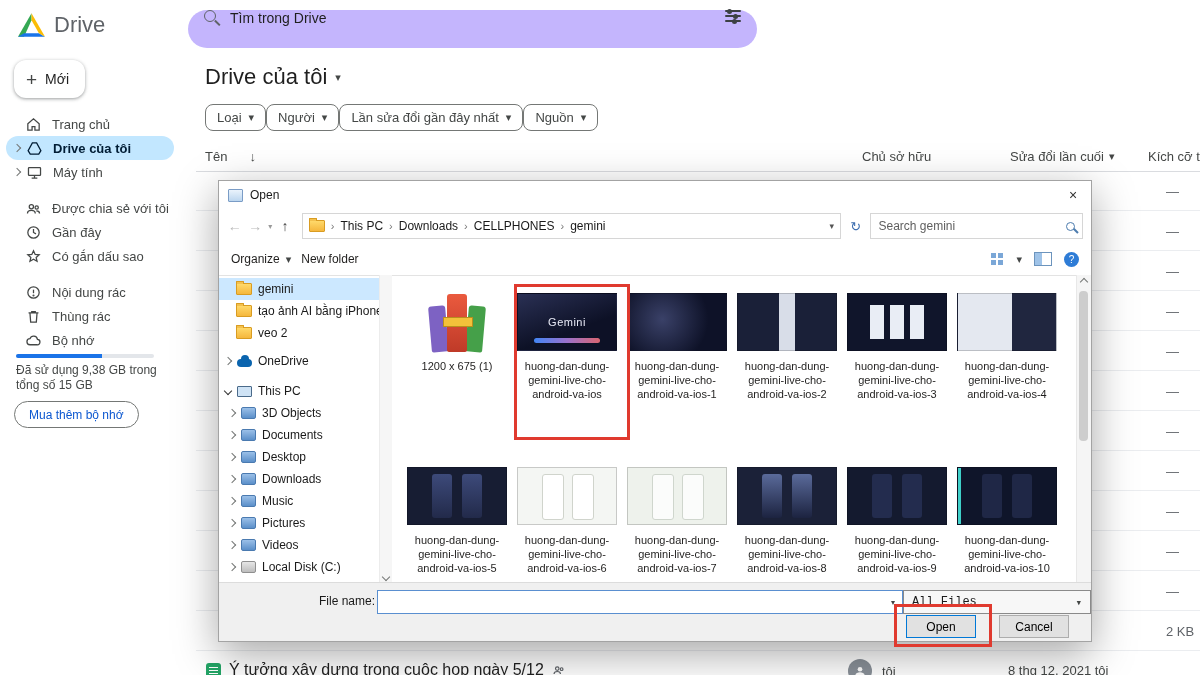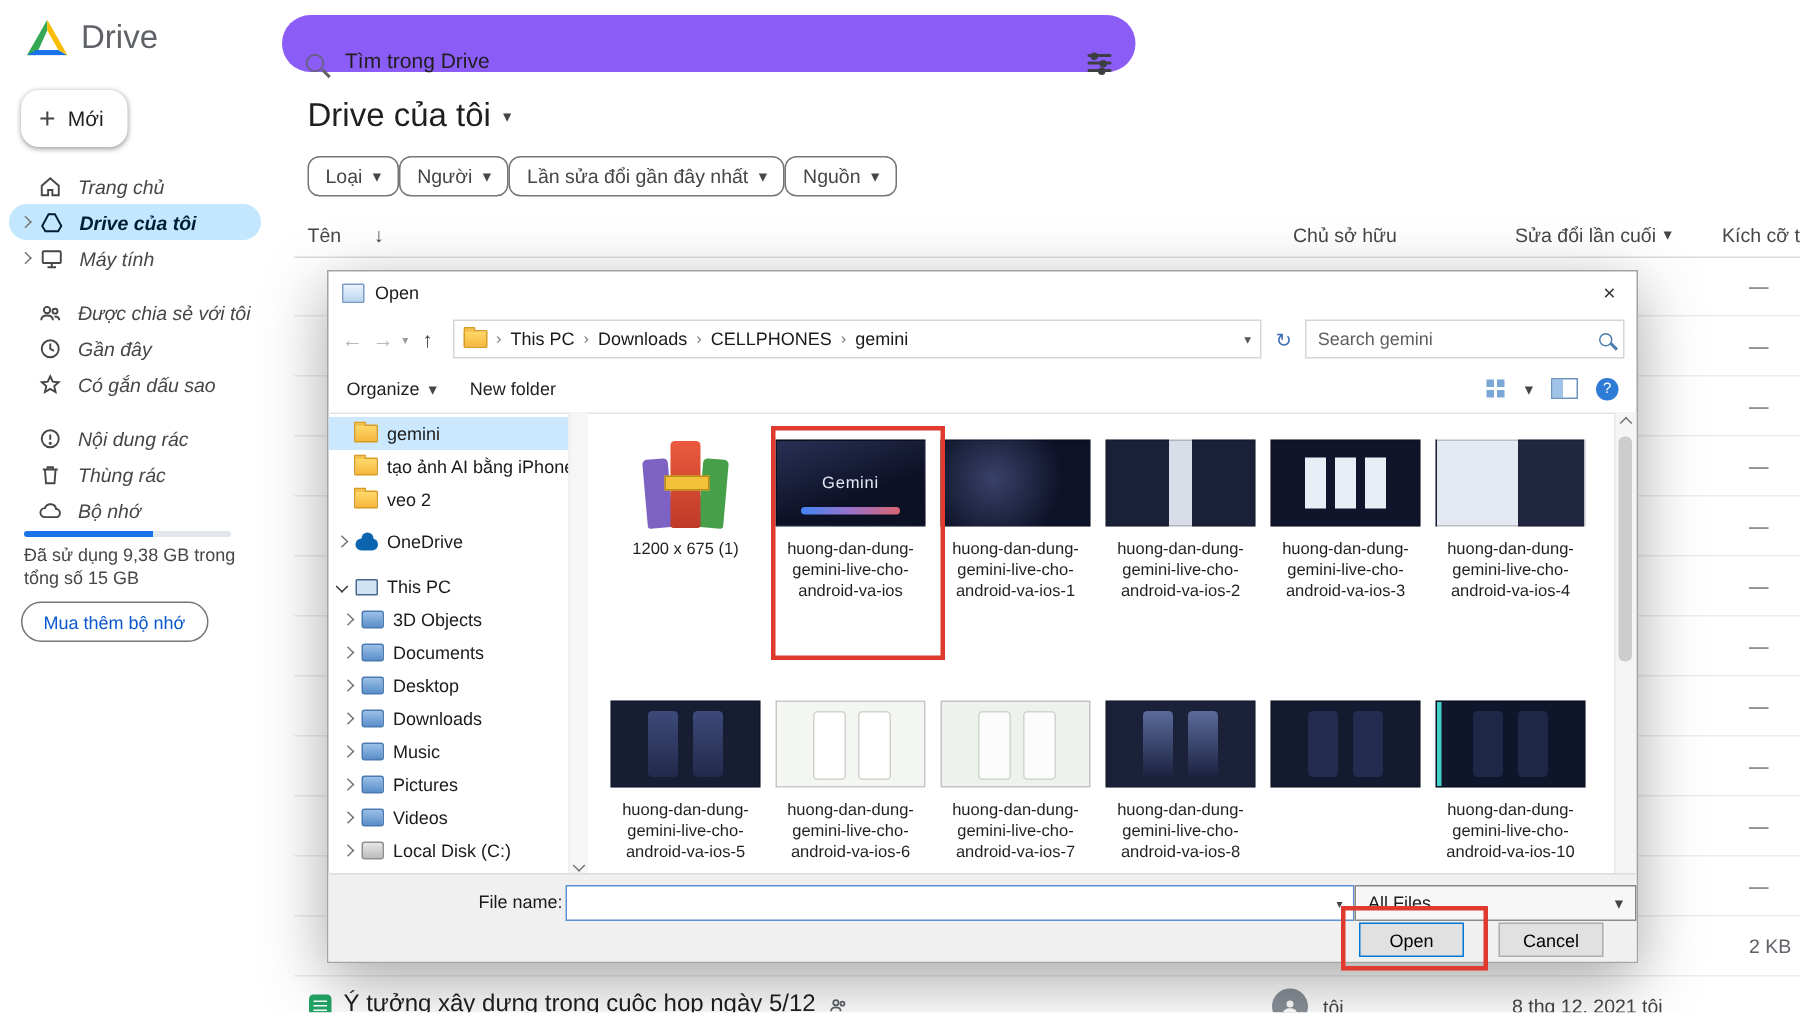--- a/index.html
+++ b/index.html
@@ -3,36 +3,36 @@
 <meta charset="utf-8">
 <style>
   html,body{margin:0;padding:0;background:#fff;}
   .stage{position:relative;width:1200px;height:675px;background:#fff;overflow:hidden;
          font-family:"Liberation Sans",sans-serif;color:#1f1f1f;}
   .abs{position:absolute;}
 
   
   .gd-logo{left:18px;top:12px;display:flex;align-items:center;gap:9px;}
   .gd-logo-text{font-size:22px;color:#5f6368;}
-  .gd-search{left:188px;top:10px;width:537px;height:38px;border-radius:999px;background:#8b5cf6;
-             display:flex;align-items:flex-end;padding:0 16px;gap:14px;}
+  .gd-search{left:188px;top:10px;width:537px;height:38px;border-radius:999px;background:#c4b5fd;
+             display:flex;align-items:flex-start;padding:0 16px;gap:14px;}
   .gd-search-text{font-size:14px;color:#1f1f1f;}
   .tune{margin-left:auto;width:16px;height:12px;display:flex;flex-direction:column;justify-content:space-between;}
   .tune i{display:block;height:2px;background:#3c4043;border-radius:2px;position:relative;}
   .tune i::after{content:"";position:absolute;top:-1.5px;width:5px;height:5px;border-radius:50%;background:#3c4043;}
   .tune i:nth-child(1)::after{left:2px}.tune i:nth-child(2)::after{right:3px}.tune i:nth-child(3)::after{left:7px}
 
   .gd-new{left:14px;top:60px;height:38px;background:#fff;border:none;border-radius:12px;
           box-shadow:0 1px 3px rgba(60,64,67,.35),0 1px 4px rgba(60,64,67,.2);
           display:flex;align-items:center;gap:8px;padding:0 16px 0 12px;font-size:14px;color:#1f1f1f;cursor:pointer;}
   .plus{font-size:19px;color:#444746;line-height:1;}
 
   .gd-nav{left:0;top:112px;width:180px;}
   .gd-item{height:24px;display:flex;align-items:center;gap:10px;padding-left:14px;font-size:13px;color:#444746;position:relative;}
-  .gd-item .lbl{white-space:nowrap;font-style:italic;}
+  .gd-item .lbl{white-space:nowrap;}
   .gd-item.sel{background:#c2e7ff;border-radius:999px;margin:0 6px;padding-left:8px;color:#001d35;font-weight:bold;}
   .gd-item svg{flex:0 0 auto;}
   .gap1{margin-top:12px;}
   .chev{width:5px;height:5px;border-right:1.4px solid #747775;border-bottom:1.4px solid #747775;
         display:inline-block;transform:rotate(-45deg);flex:0 0 auto;}
   .chev.down{transform:rotate(45deg);}
   .chev.dark{border-color:#333;}
   .gd-item .chev{margin-right:-4px;}
   .noarrow{padding-left:25px;}
 
@@ -82,21 +82,21 @@
   .refresh{width:20px;text-align:center;font-size:13px;color:#3f6fb0;cursor:pointer;}
   .dlg-search{width:202px;height:24px;border:1px solid #d6d6d6;display:flex;align-items:center;
               padding:0 7px;color:#5f5f5f;background:#fff;}
   .mag{width:7px;height:7px;border:1.6px solid #4d7cae;border-radius:50%;position:relative;margin-left:auto;}
   .mag::after{content:"";position:absolute;width:6px;height:1.6px;background:#4d7cae;transform:rotate(45deg);
               right:-5px;bottom:-2px;}
   .mag.gd{width:10px;height:10px;border-color:#5f6368;margin:0;}
   .mag.gd::after{background:#5f6368;width:7px;right:-6px;bottom:-3px;}
 
   .dlg-toolbar{position:absolute;top:62px;left:0;right:0;height:32px;display:flex;align-items:center;
-               padding:0 12px;gap:22px;border-bottom:1px solid #e3e3e3;}
+               padding:0 12px;gap:10px;border-bottom:1px solid #e3e3e3;}
   .tb-item{display:flex;align-items:center;gap:6px;color:#201f1e;cursor:pointer;}
   .tb-right{position:absolute;right:12px;display:flex;align-items:center;gap:12px;}
   .view-ic{width:13px;height:13px;position:relative;}
   .view-ic i{position:absolute;width:5px;height:5px;background:#7ba7d7;left:0;top:0;
              box-shadow:7px 0 0 #7ba7d7,0 7px 0 #7ba7d7,7px 7px 0 #7ba7d7;}
   .pane-ic{width:16px;height:12px;border:1px solid #6c94bd;background:linear-gradient(90deg,#9fc3e8 45%,#fff 45%);}
   .help-ic{width:15px;height:15px;border-radius:50%;background:#2e7cd6;color:#fff;font-size:10px;
            display:flex;align-items:center;justify-content:center;cursor:pointer;}
 
   .dlg-body{position:absolute;top:94px;bottom:58px;left:0;right:0;overflow:hidden;}
@@ -157,21 +157,21 @@
   .file-scroll .arr{position:absolute;top:4px;left:4px;}
   .file-scroll .sthumb{position:absolute;top:16px;left:2px;width:9px;height:150px;background:#cdcdcd;border-radius:4px;}
 
   .dlg-footer{position:absolute;left:0;right:0;bottom:0;height:58px;background:#f0f0f0;border-top:1px solid #dcdcdc;}
   .fn-label{position:absolute;left:100px;top:11px;}
   .fn-input{position:absolute;left:158px;top:7px;width:518px;height:22px;background:#fff;border:1px solid #5a8fd0;
             display:flex;align-items:center;padding-left:6px;}
   .fn-drop{position:absolute;right:0;top:0;width:18px;height:100%;display:flex;align-items:center;
            justify-content:center;font-size:8px;color:#444;}
   .ft-select{position:absolute;left:684px;top:7px;width:170px;height:22px;background:#f7f7f7;border:1px solid #8a8a8a;
-             display:flex;align-items:center;justify-content:space-between;padding:0 8px;cursor:pointer;}
+             display:flex;align-items:center;justify-content:space-between;padding:0 8px;cursor:pointer;font-family:Liberation Mono, monospace;}
   .btn{position:absolute;top:32px;width:70px;height:23px;background:#e1e1e1;border:1px solid #adadad;
        font-size:12px;font-family:inherit;display:flex;align-items:center;justify-content:center;cursor:pointer;}
   .btn.open{left:687px;border-color:#0078d7;}
   .btn.cancel{left:780px;}
 
   .redbox{position:absolute;border:3px solid #e03a2f;z-index:50;pointer-events:none;}
   .rb1{left:514px;top:284px;width:110px;height:150px;}
   .rb2{left:894px;top:604px;width:92px;height:37px;}
 
   svg.ico{flex:0 0 auto;}
@@ -557,20 +557,21 @@
         <div class="file">
           <div class="thumbwrap">
               <div class="thumb ph t-p8"></div>
             </div>
           <div class="flabel">huong-dan-dung-gemini-live-cho-android-va-ios-8</div>
         </div>
         <div class="file">
           <div class="thumbwrap">
               <div class="thumb ph t-p9"></div>
             </div>
+          <div class="flabel">huong-dan-dung-gemini-live-cho-android-va-ios-9</div>
         </div>
         <div class="file">
           <div class="thumbwrap">
               <div class="thumb ph t-p10"></div>
             </div>
           <div class="flabel">huong-dan-dung-gemini-live-cho-android-va-ios-10</div>
         </div>
       </div>
       <div class="file-scroll">
         <span class="chev arr" style="transform:rotate(-135deg);"></span>

